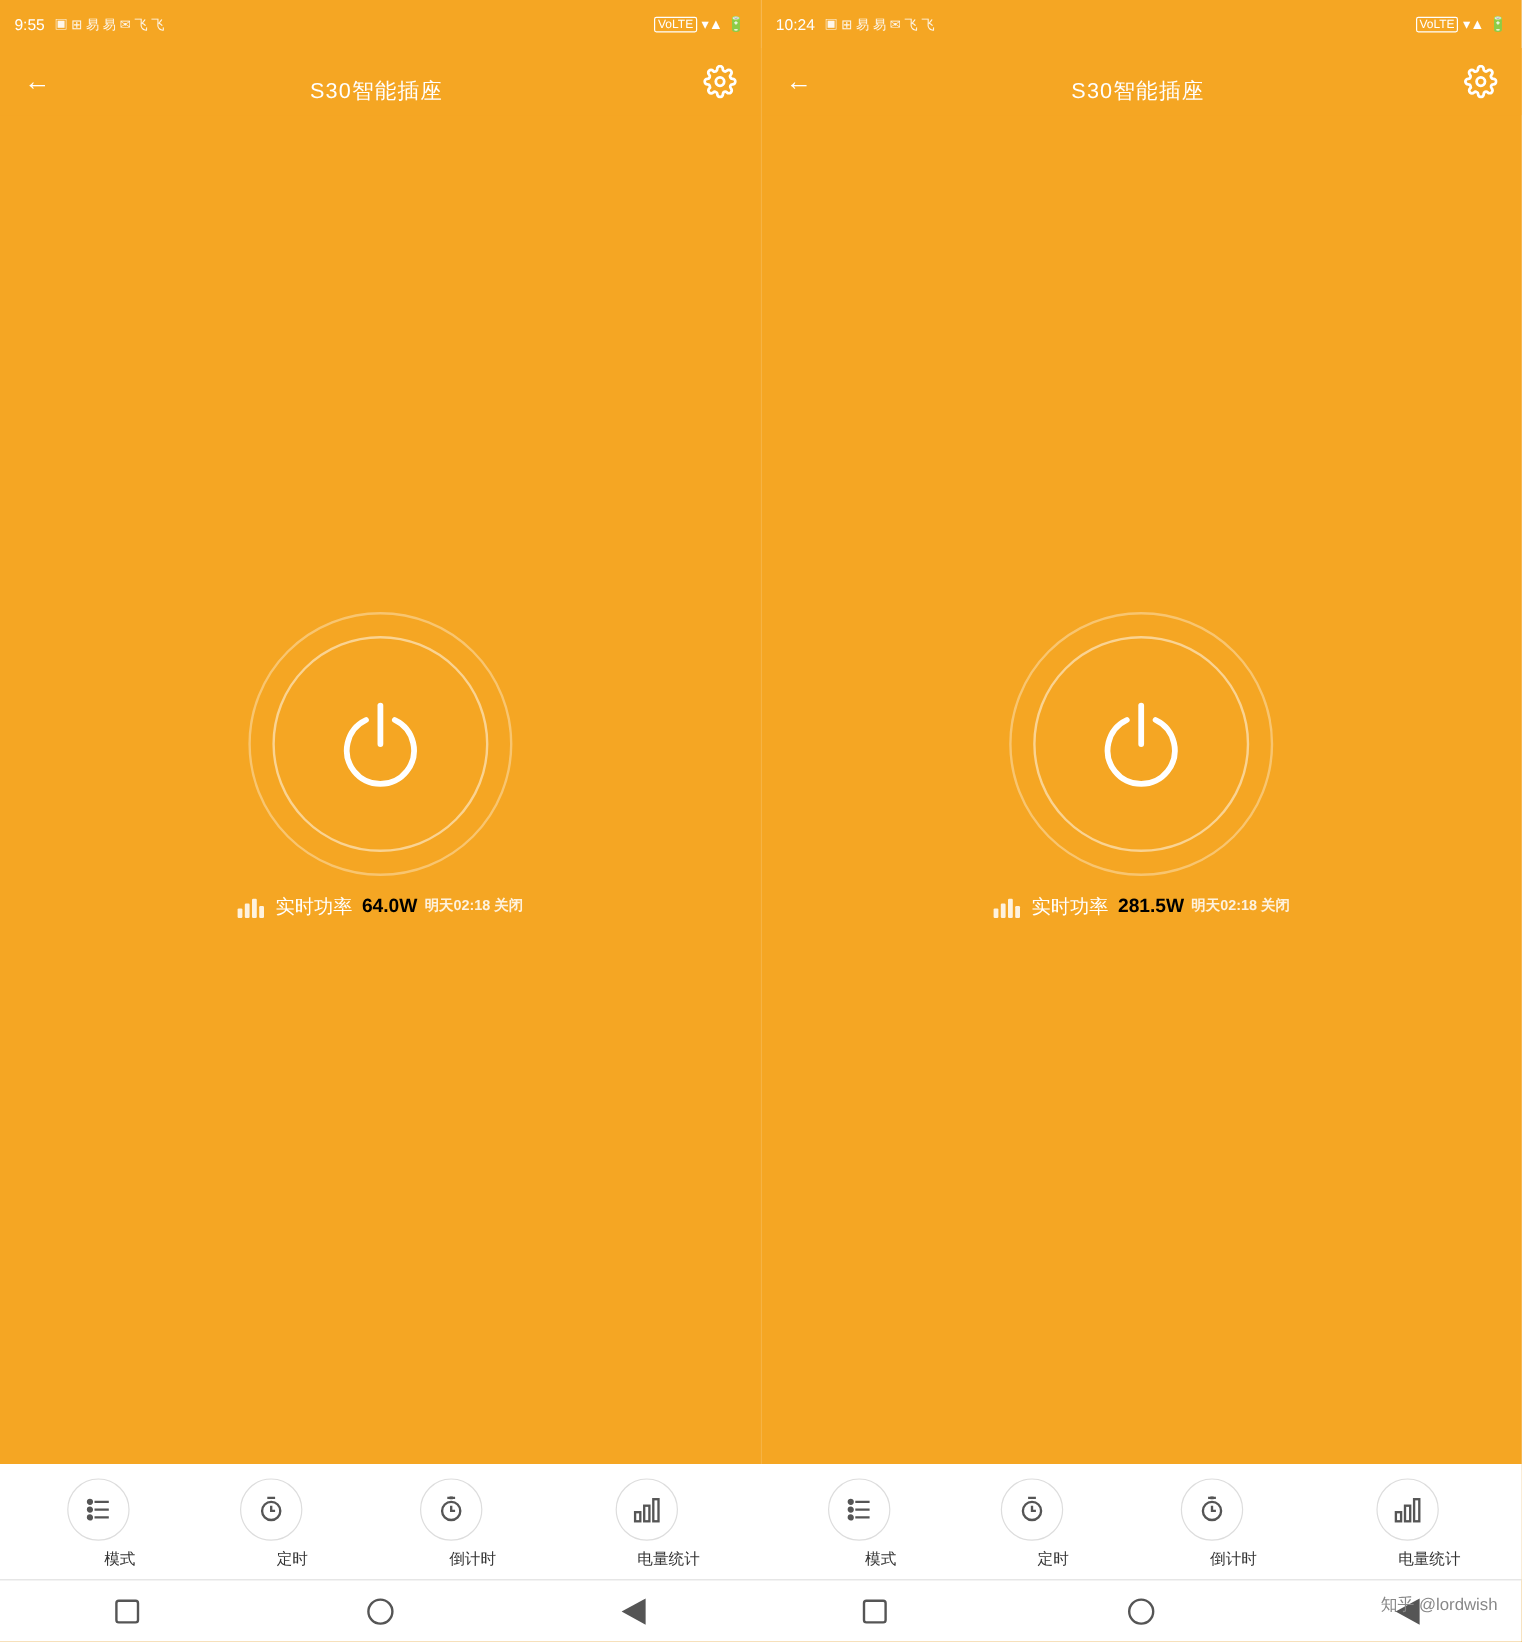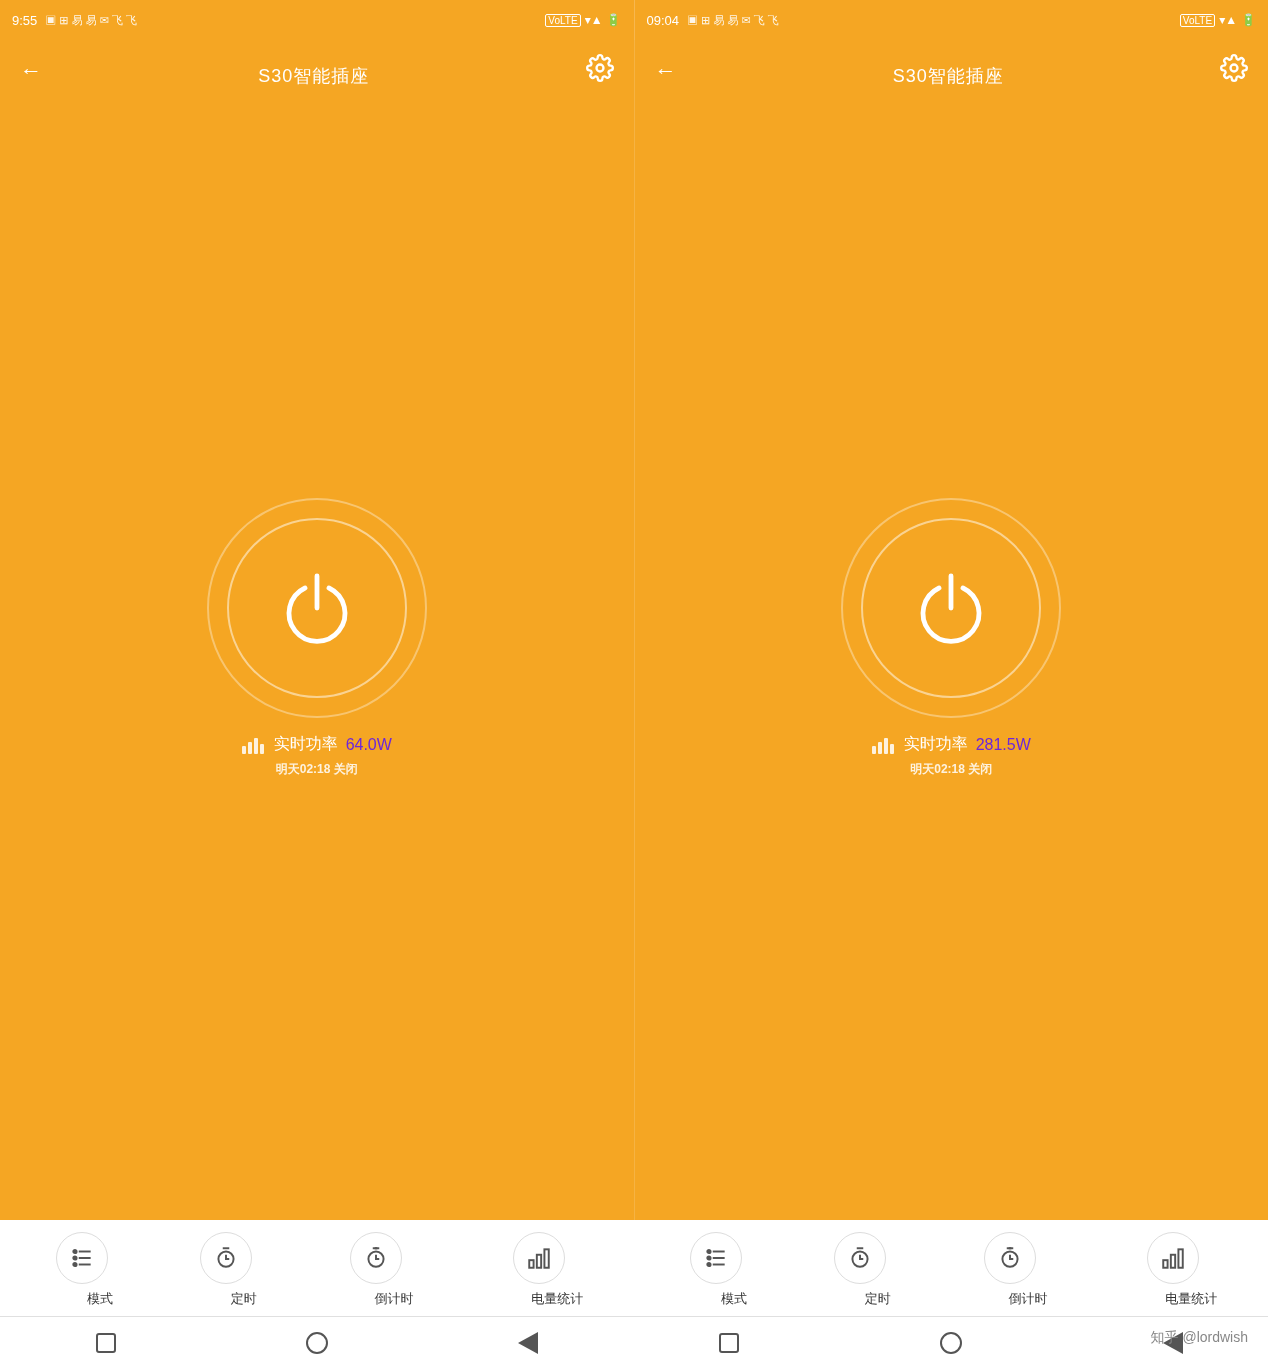--- a/index.html
+++ b/index.html
@@ -116,40 +116,40 @@
       cursor: pointer;
     }
     .power-icon-svg {
       width: 80px;
       height: 80px;
     }
 
     
     .power-info {
       display: flex;
-      flex-direction: column;
-      align-items: center;
+      flex-direction: row;
+      align-items: flex-start;
       margin-top: 16px;
       gap: 6px;
     }
     .power-row {
       display: flex;
       align-items: center;
       gap: 8px;
       color: white;
       font-size: 16px;
     }
     .power-row-label {
       font-size: 16px;
       color: white;
     }
     .power-value {
       font-size: 16px;
-      color: #6d28d9;
-      font-weight: 400;
+      color: #000000;
+      font-weight: 700;
     }
     .schedule-text {
       font-size: 12px;
       color: rgba(255,255,255,0.85);
       font-weight: bold;
     }
 
     
     .bottom-toolbar-area {
       display: flex;
@@ -285,21 +285,21 @@
       <span style="border:1px solid white; border-radius:2px; padding:0 2px; font-size:10px;">VoLTE</span>
       <span>▾▲</span>
       <span>🔋</span>
     </div>
   </div>
 
   <div class="status-divider"></div>
 
   <div class="status-bar">
     <div class="status-left">
-      <span>09:04</span>
+      <span>10:24</span>
       <span style="font-size:11px; opacity:0.9; margin-left:4px;">▣ ⊞ 易 易 ✉ 飞 飞</span>
     </div>
     <div class="status-right">
       <span style="border:1px solid white; border-radius:2px; padding:0 2px; font-size:10px;">VoLTE</span>
       <span>▾▲</span>
       <span>🔋</span>
     </div>
   </div>
 </div>
 

